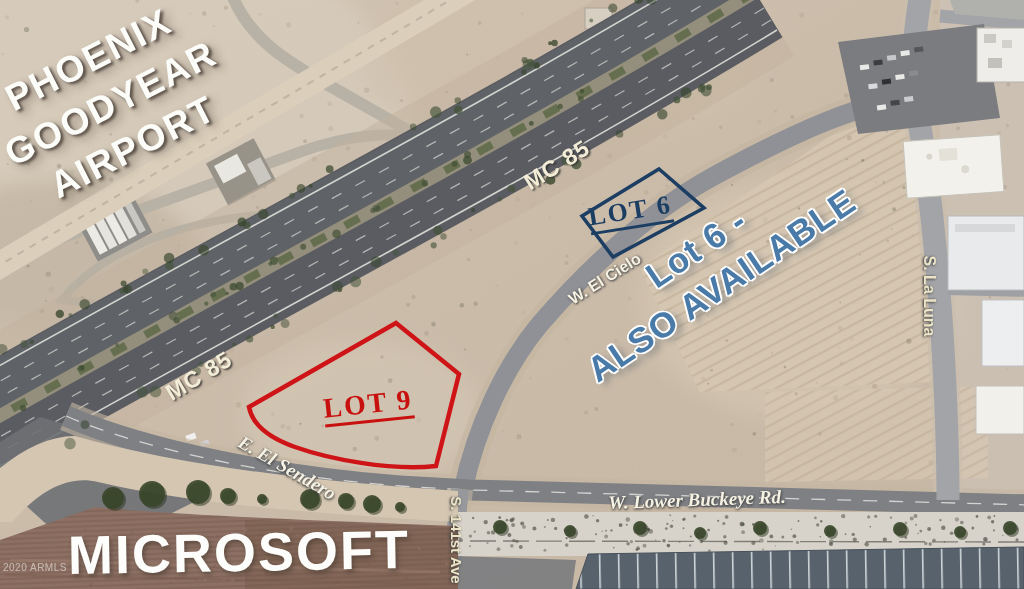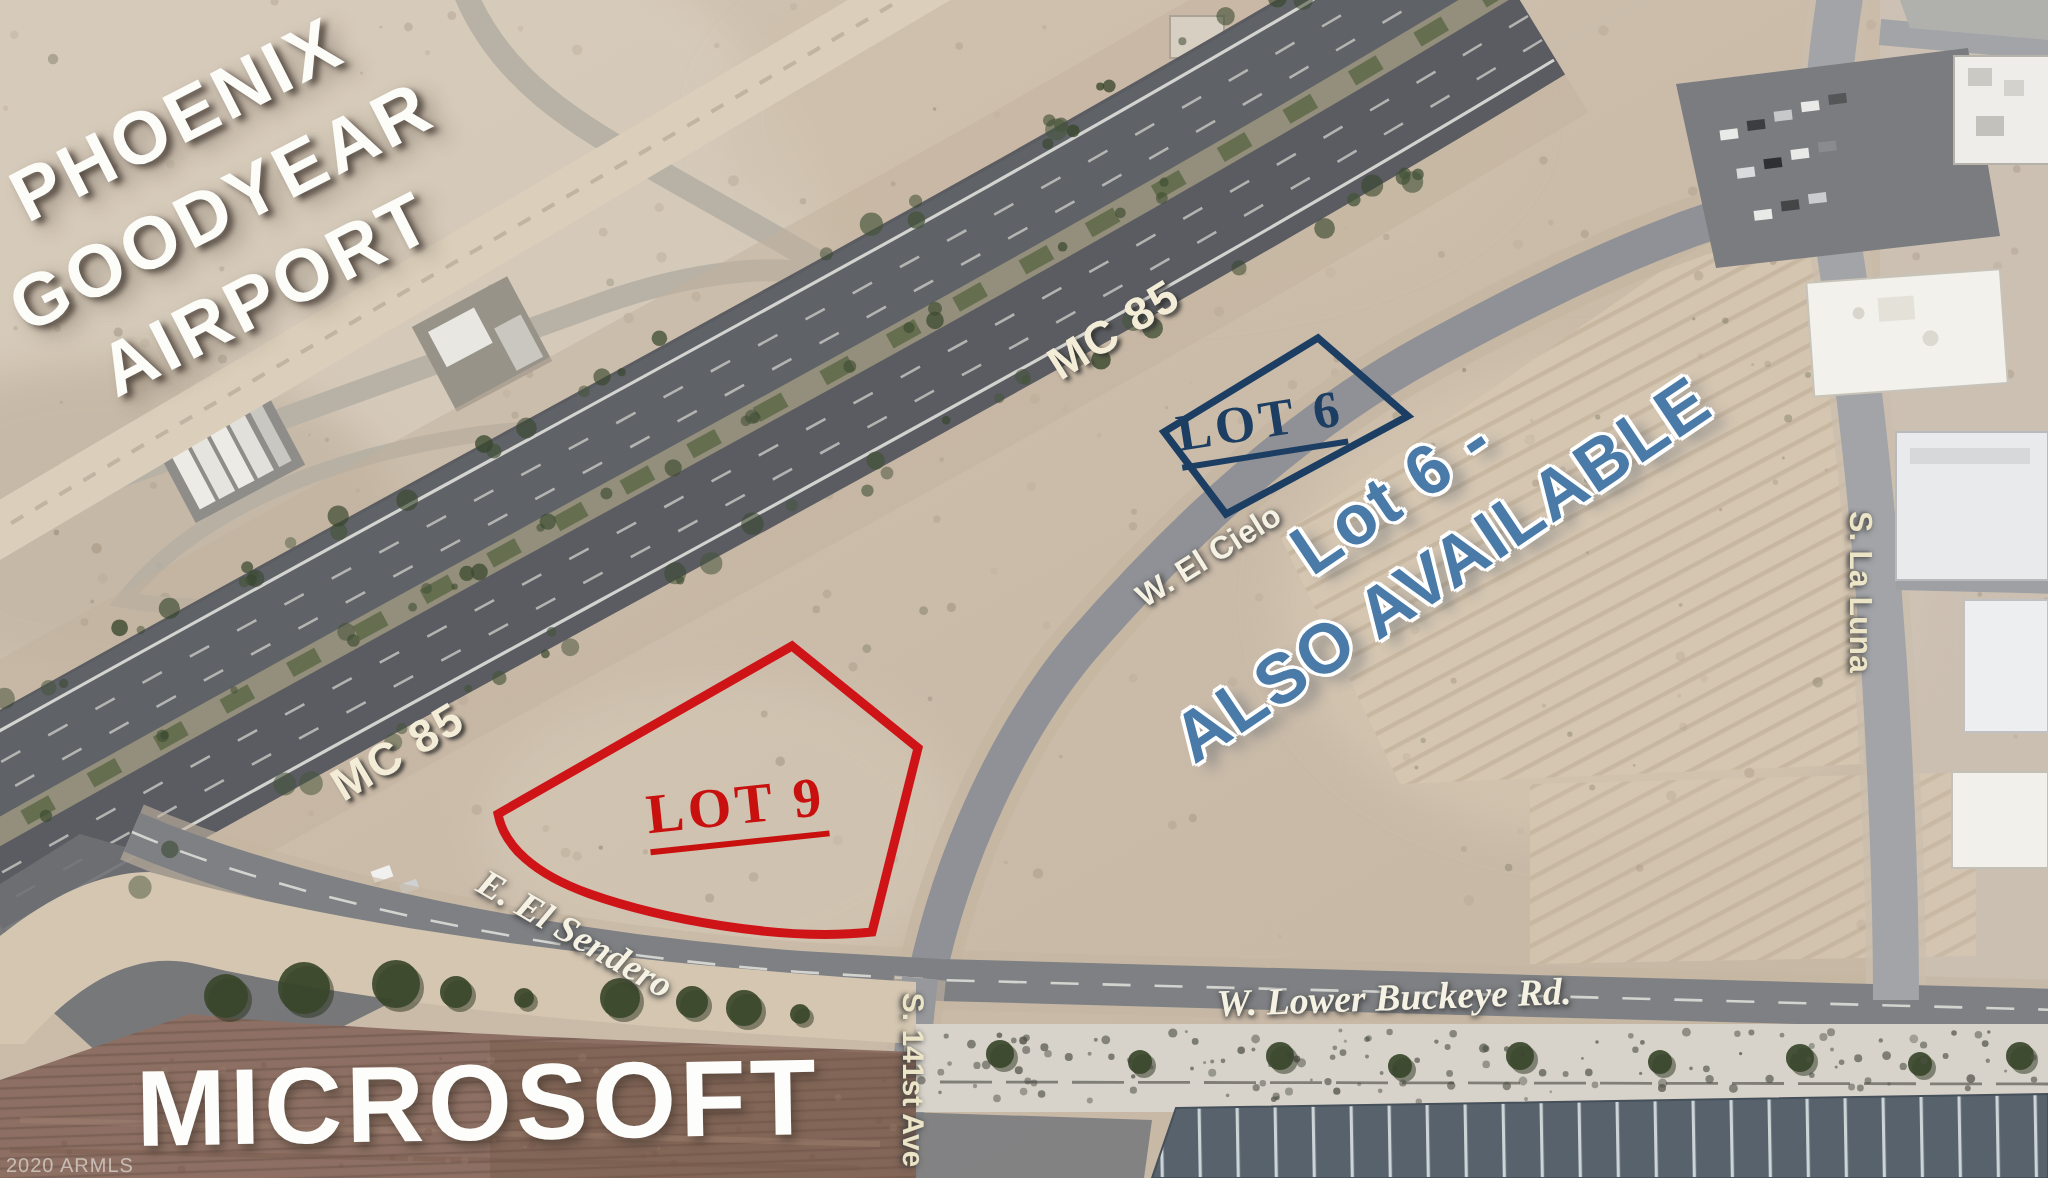--- a/index.html
+++ b/index.html
@@ -33,21 +33,21 @@
   .street-serif{font-family:"Liberation Serif",serif;font-style:italic;}
   #el-cielo-label{left:605px;top:279px;transform:translate(-50%,-50%) rotate(-32deg);font-size:16px;}
   #el-sendero-label{left:287px;top:468px;transform:translate(-50%,-50%) rotate(30deg);font-size:19px;}
   #lower-buckeye-label{left:697px;top:500px;transform:translate(-50%,-50%) rotate(-2deg);font-size:19px;}
   #la-luna-label{left:929px;top:296px;transform:translate(-50%,-50%) rotate(90deg);font-size:16px;color:#ebe4c6;}
   #ave141-label{left:456px;top:540px;transform:translate(-50%,-50%) rotate(90deg);font-size:15px;color:#ebe4c6;}
 
   #microsoft-label{left:239px;top:552px;transform:translate(-50%,-50%) rotate(-1deg);
     font-weight:800;font-size:54px;letter-spacing:2px;color:#fdfdfb;
     text-shadow:2px 3px 5px rgba(64,52,44,.55);}
-  #watermark{left:3px;top:562px;font-size:10px;letter-spacing:.5px;color:rgba(238,235,230,.62);margin-top:16px;}
+  #watermark{left:3px;top:562px;font-size:10px;letter-spacing:.5px;color:rgba(238,235,230,.62);}
 </style>
 </head>
 <body>
 
 <div class="stage">
 
   <svg id="bgsvg" width="1024" height="589" viewBox="0 0 1024 589">
     <defs>
       <linearGradient id="des" x1="0" y1="0" x2="1" y2="1">
         <stop offset="0" stop-color="#d2c5b3"></stop>

